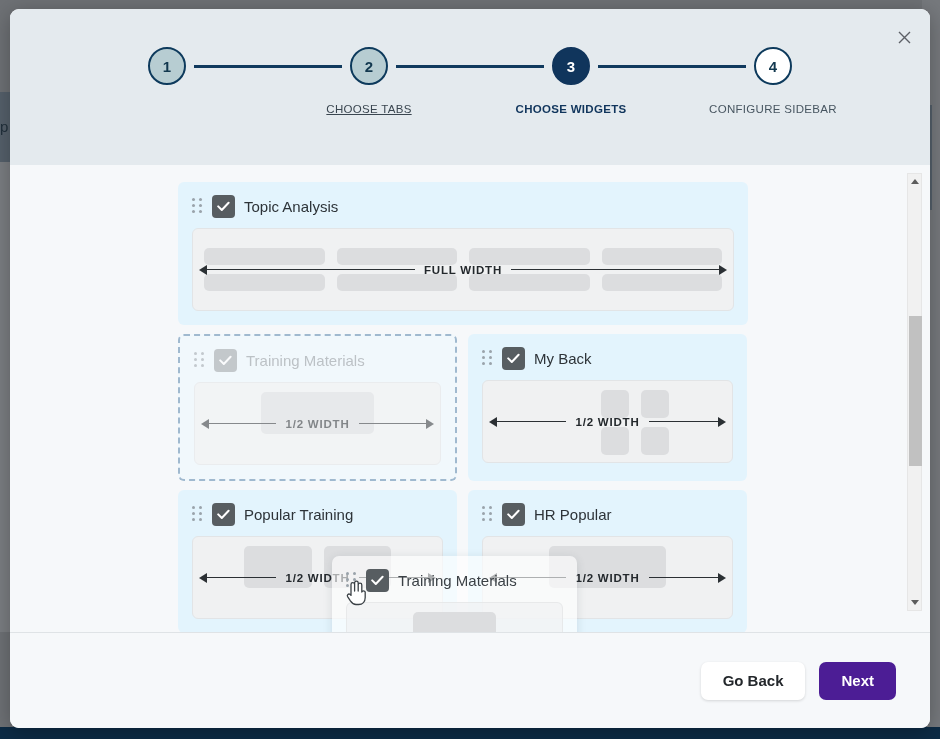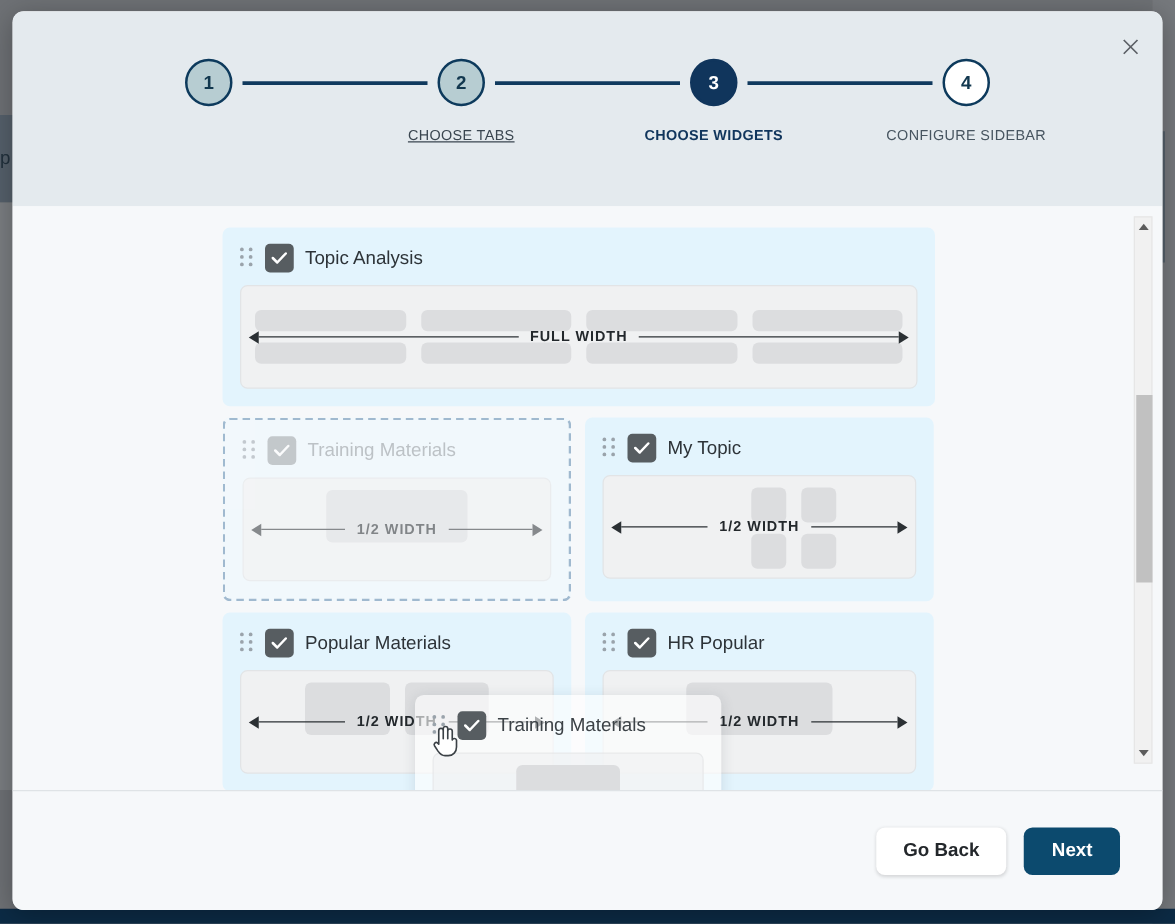--- a/index.html
+++ b/index.html
@@ -296,21 +296,21 @@
     border: none;
     border-radius: 7px;
     font-size: 15px;
     font-weight: bold;
     padding: 0 22px;
     height: 38px;
     cursor: pointer;
     font-family: "Liberation Sans", sans-serif;
   }
   .btn-secondary { background: #ffffff; color: #23272b; box-shadow: 0 1px 3px rgba(0,0,0,.14); }
-  .btn-primary { background: #0c4a6e; color: #ffffff; }
+  .btn-primary { background: #4c1d95; color: #ffffff; }
 </style>
 </head>
 <body>
 
 <div id="page-bg">
   <div class="bg-left-rail"></div>
   <div class="bg-left-rail2"></div>
   <div class="bg-text">p</div>
   <div class="bg-right-col">
     <div class="bg-right-dark"></div>
@@ -438,21 +438,21 @@
                 <i></i>
                 <i></i>
                 <i></i>
                 <i></i>
             </div>
             <div class="wcheck">
               <svg width="13" height="11" viewBox="0 0 13 11" aria-hidden="true">
                 <path d="M1.2 5.4 L4.8 9 L11.6 1.8" stroke="#ffffff" stroke-width="2" fill="none" stroke-linecap="round" stroke-linejoin="round"></path>
               </svg>
             </div>
-            <div class="widget-title">My Topic</div>
+            <div class="widget-title">My Back</div>
           </div>
           <div class="preview half-h">
             <div class="ph-grid cols2sq">
               <div class="ph sq"></div>
               <div class="ph sq"></div>
               <div class="ph sq"></div>
               <div class="ph sq"></div>
             </div>
             <div class="warrow">
               <div class="tip-l"></div>
@@ -472,21 +472,21 @@
                 <i></i>
                 <i></i>
                 <i></i>
                 <i></i>
             </div>
             <div class="wcheck">
               <svg width="13" height="11" viewBox="0 0 13 11" aria-hidden="true">
                 <path d="M1.2 5.4 L4.8 9 L11.6 1.8" stroke="#ffffff" stroke-width="2" fill="none" stroke-linecap="round" stroke-linejoin="round"></path>
               </svg>
             </div>
-            <div class="widget-title">Popular Materials</div>
+            <div class="widget-title">Popular Training</div>
           </div>
           <div class="preview half-h">
             <div class="ph-grid cols2">
               <div class="ph short"></div>
               <div class="ph short"></div>
             </div>
             <div class="warrow">
               <div class="tip-l"></div>
               <div class="line"></div>
               <div class="lbl">1/2 WIDTH</div>

